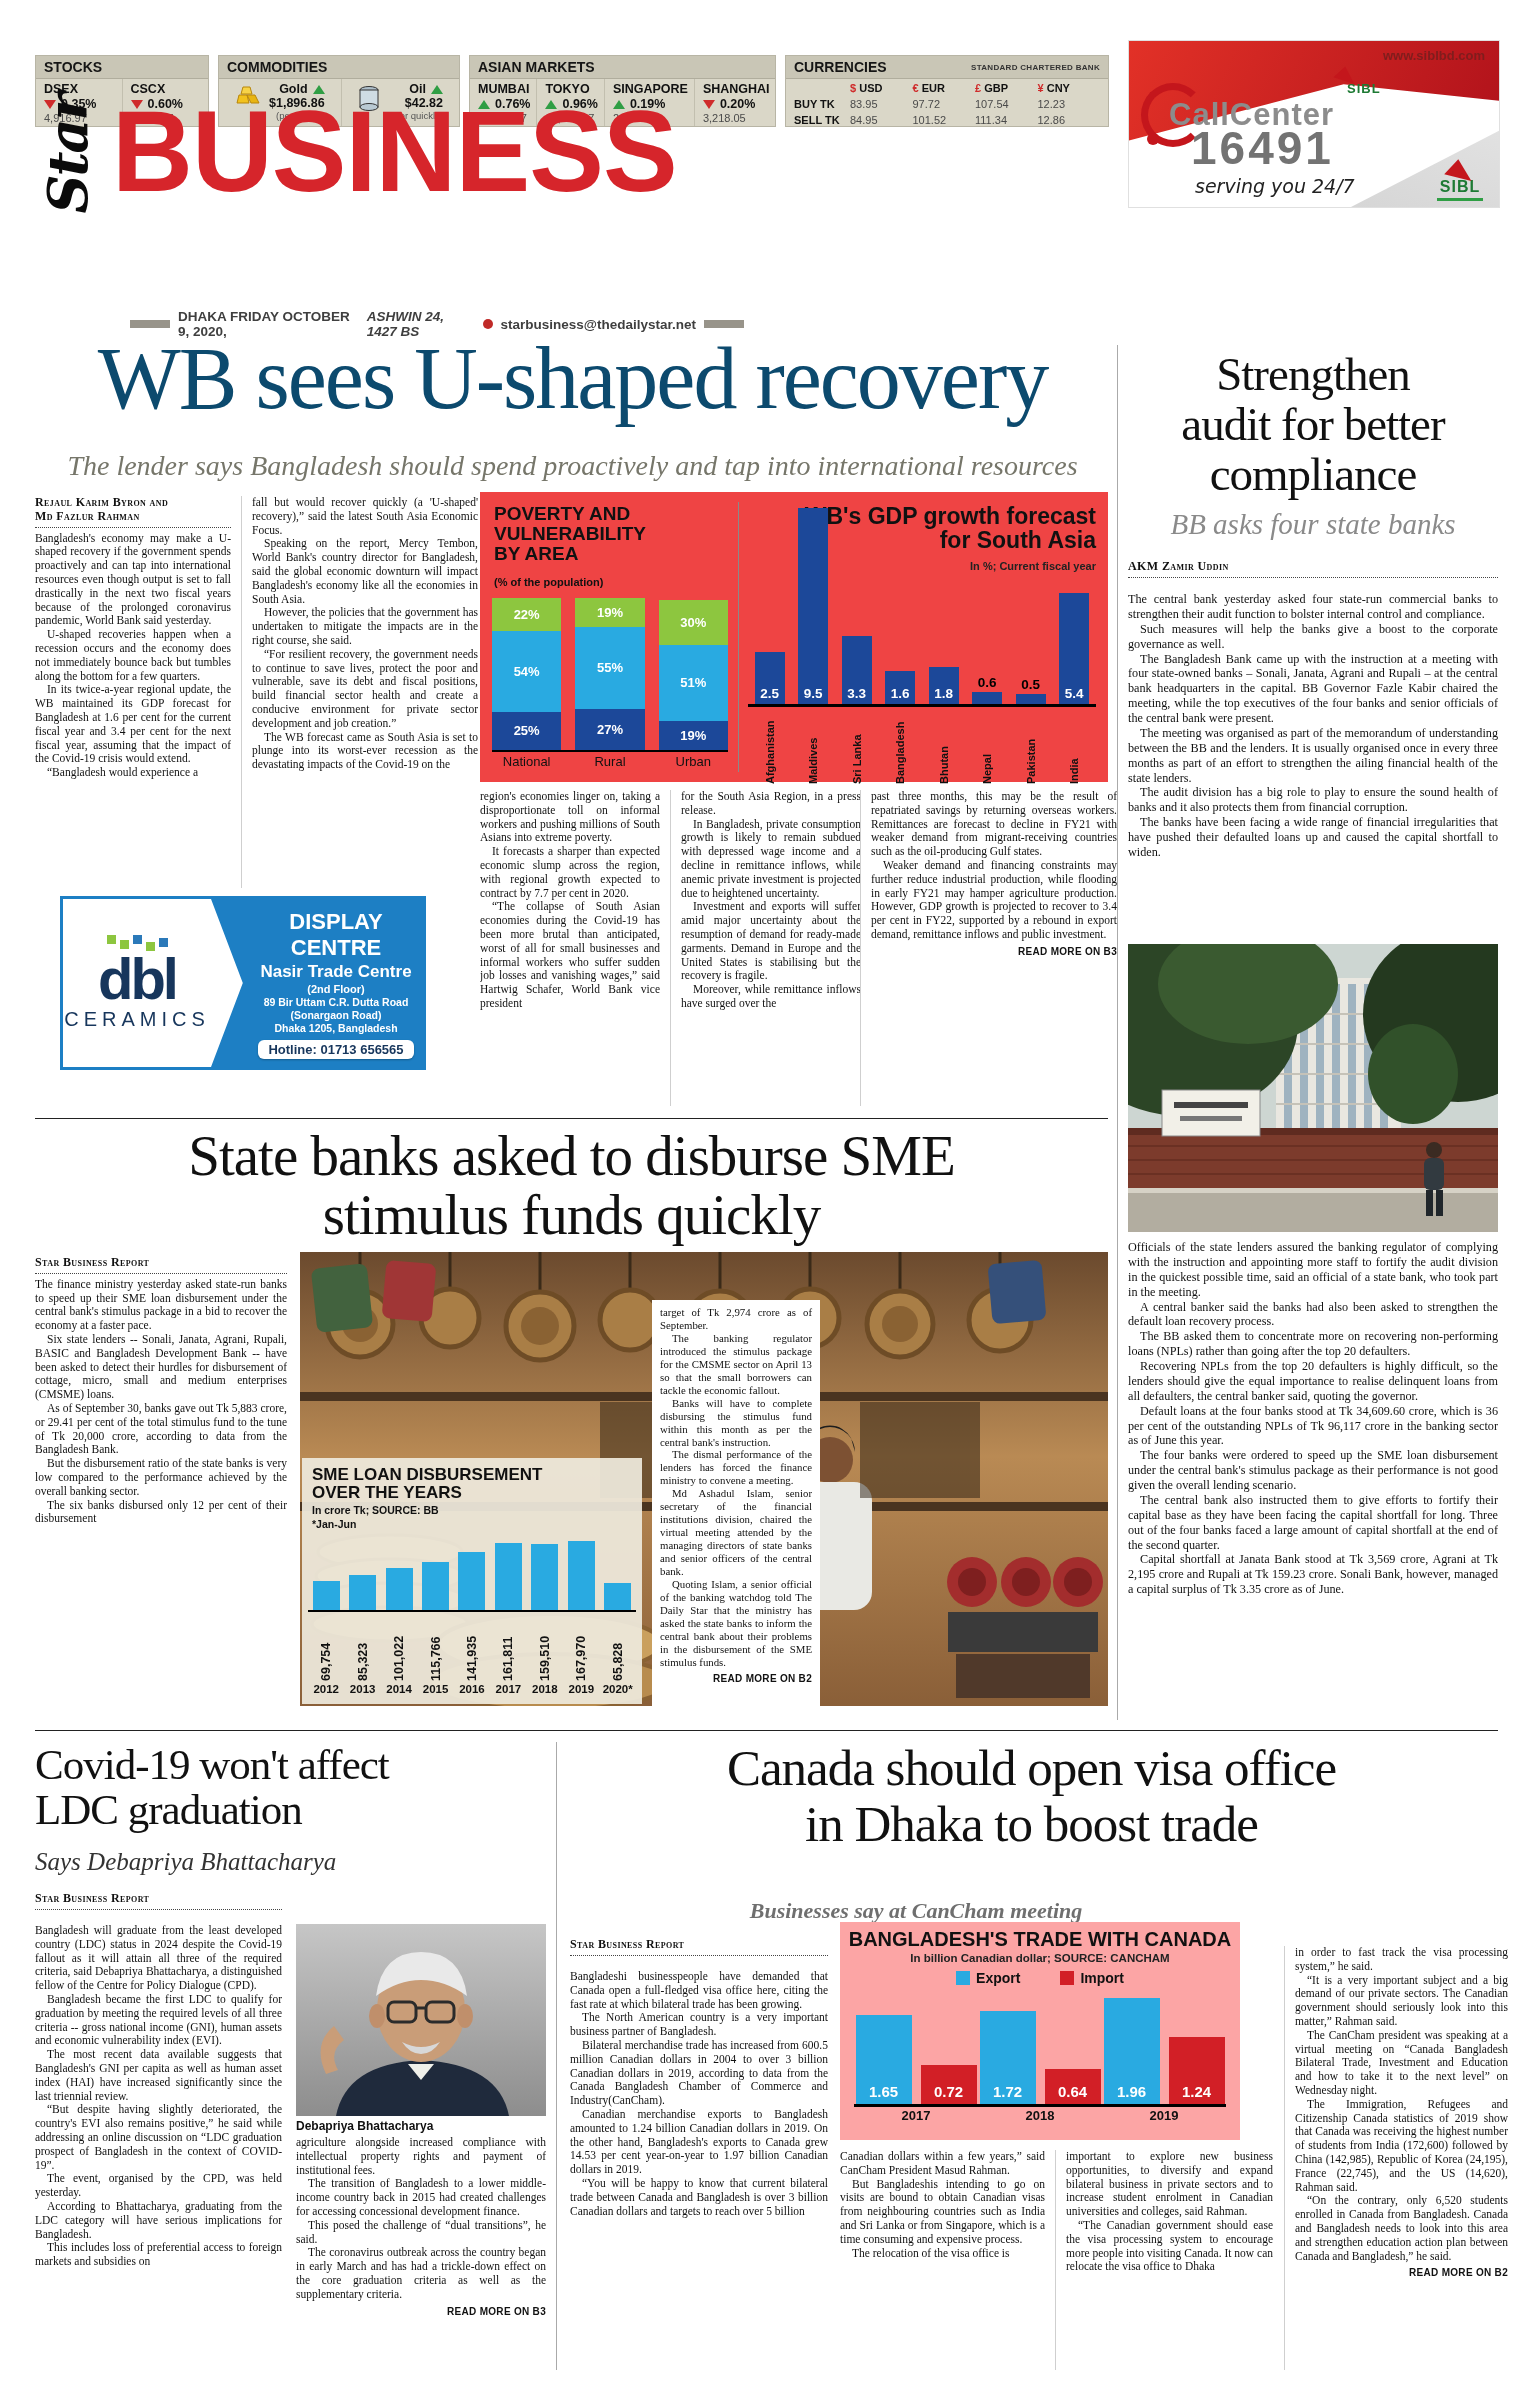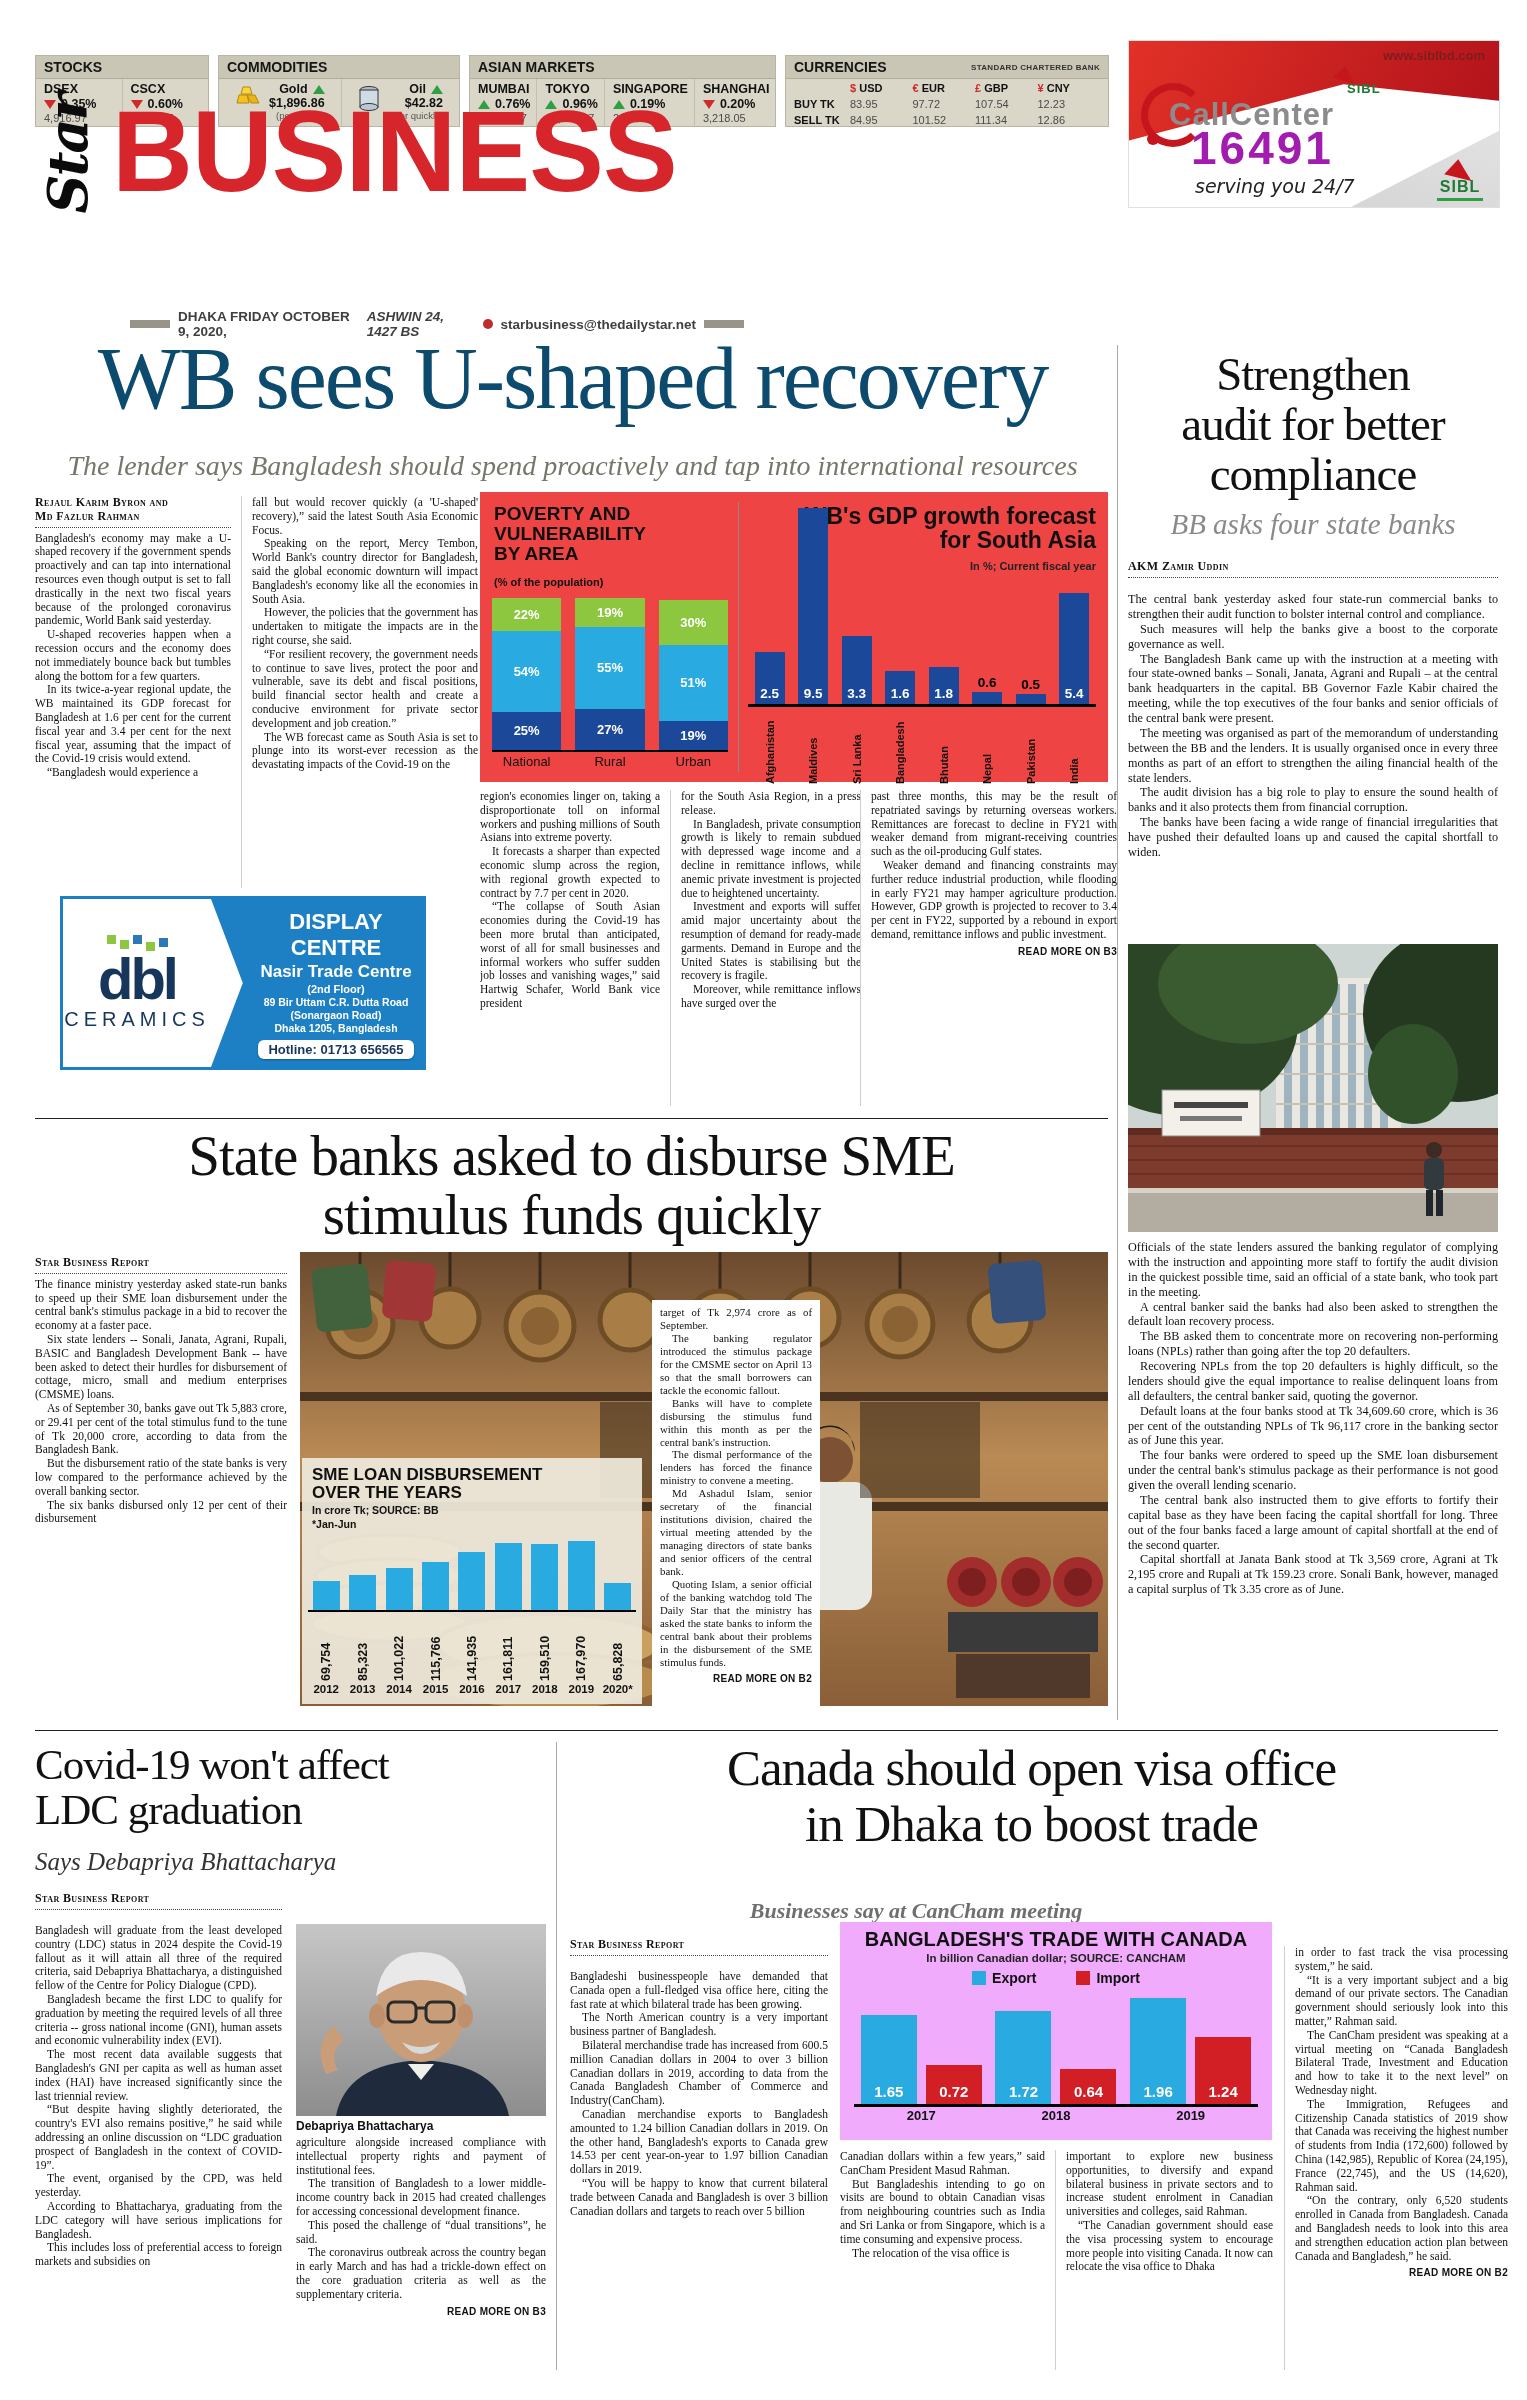--- a/index.html
+++ b/index.html
@@ -47,21 +47,21 @@
   .sibl-red{position:absolute;inset:0;background:linear-gradient(115deg,#e23127,#ad101a);
             clip-path:polygon(0 0,100% 0,100% 36%,58% 26%,0 60%);}
   .sibl-grey{position:absolute;inset:0;background:linear-gradient(200deg,#e9e9e9,#cfcfcf);
              clip-path:polygon(100% 54%,100% 100%,60% 100%);}
   .sibl-web{position:absolute;right:14px;top:7px;font:bold 13px "Liberation Sans",sans-serif;color:#7f1d1d;}
   .sibl-ring{position:absolute;left:12px;top:42px;width:50px;height:50px;border:7px solid #c4161c;border-radius:50%;border-right-color:transparent;}
   .sibl-mic{position:absolute;left:18px;top:92px;width:12px;height:12px;border-radius:50%;background:#c4161c;}
   .sibl-cc{position:absolute;left:40px;top:56px;font:bold 31px "Liberation Sans",sans-serif;color:#8c8c8c;letter-spacing:1px;}
   .sibl-brand-sm{position:absolute;left:218px;top:40px;font:bold 13px "Liberation Sans",sans-serif;color:#1e7a34;letter-spacing:1px;}
   .sibl-sw{position:absolute;left:206px;top:26px;width:0;height:0;border-left:8px solid transparent;border-right:14px solid transparent;border-bottom:14px solid #c4161c;transform:rotate(18deg);}
-  .sibl-num{position:absolute;left:62px;top:84px;font:bold 46px/1 "Liberation Sans",sans-serif;color:#a21caf;letter-spacing:3px;}
+  .sibl-num{position:absolute;left:62px;top:84px;font:bold 46px/1 "Liberation Sans",sans-serif;color:#737373;letter-spacing:3px;}
   .sibl-tag{position:absolute;left:66px;top:134px;font:italic 19px "DejaVu Sans",sans-serif;color:#222;}
   .sibl-logo{position:absolute;right:16px;bottom:6px;text-align:center;}
   .sibl-logo .sw2{width:0;height:0;border-left:10px solid transparent;border-right:18px solid transparent;border-bottom:18px solid #c4161c;transform:rotate(14deg);margin:0 auto;}
   .sibl-logo .nm{font:bold 16px "Liberation Sans",sans-serif;color:#1e7a34;letter-spacing:1px;}
   .sibl-logo .bar{width:46px;height:3px;background:#2f9e44;margin:2px auto 0;}
 
   
   .h-lead{left:35px;top:336px;width:1075px;text-align:center;font:400 88px/0.98 "Liberation Serif",serif;letter-spacing:-2px;color:#0c4a6e;}
   .sub-lead{left:35px;top:450px;width:1075px;text-align:center;font:italic 28px "Liberation Serif",serif;color:#76766a;}
   .by{font:bold 12px "Liberation Serif",serif;font-variant:small-caps;letter-spacing:.4px;line-height:1.15;}
@@ -130,21 +130,21 @@
   .sme-inset .paras p{font-size:10.8px;}
 
   
   .ldc-h{left:35px;top:1742px;width:515px;font:400 43px/1.05 "Liberation Serif",serif;letter-spacing:-1px;}
   .ldc-sub{left:35px;top:1848px;width:515px;font:italic 25px "Liberation Serif",serif;color:#333;}
   .can-h{left:566px;top:1740px;width:931px;text-align:center;font:400 51px/1.1 "Liberation Serif",serif;letter-spacing:-1px;}
   .can-sub{left:566px;top:1898px;width:700px;text-align:center;font:bold italic 22px "Liberation Serif",serif;color:#6f6f6f;}
   .caption{font:bold 12px "Liberation Sans",sans-serif;margin:3px 0;}
 
   
-  .cachart{left:840px;top:1922px;width:432px;height:218px;background:#f0abfc;}
+  .cachart{left:840px;top:1922px;width:400px;height:218px;background:#fca5a5;}
   .ca-title{position:absolute;left:0;right:0;top:6px;text-align:center;font:bold 20px "Liberation Sans",sans-serif;}
   .ca-sub{position:absolute;left:0;right:0;top:30px;text-align:center;font:bold 11.5px "Liberation Sans",sans-serif;color:#222;}
   .ca-leg{position:absolute;left:0;right:0;top:48px;display:flex;justify-content:center;gap:40px;font:bold 14px "Liberation Sans",sans-serif;}
   .ca-leg i{display:inline-block;width:14px;height:14px;margin-right:6px;vertical-align:-2px;}
   .ca-bars{position:absolute;left:14px;right:14px;top:70px;height:112px;display:flex;justify-content:space-around;align-items:flex-end;border-bottom:3px solid #000;}
   .ca-group{display:flex;gap:9px;align-items:flex-end;}
   .ca-bar{width:56px;position:relative;}
   .ca-val{position:absolute;bottom:4px;left:0;right:0;text-align:center;color:#fff;font:bold 15px "Liberation Sans",sans-serif;}
   .ca-years{position:absolute;left:14px;right:14px;top:186px;display:flex;justify-content:space-around;font:bold 13px "Liberation Sans",sans-serif;}
 

